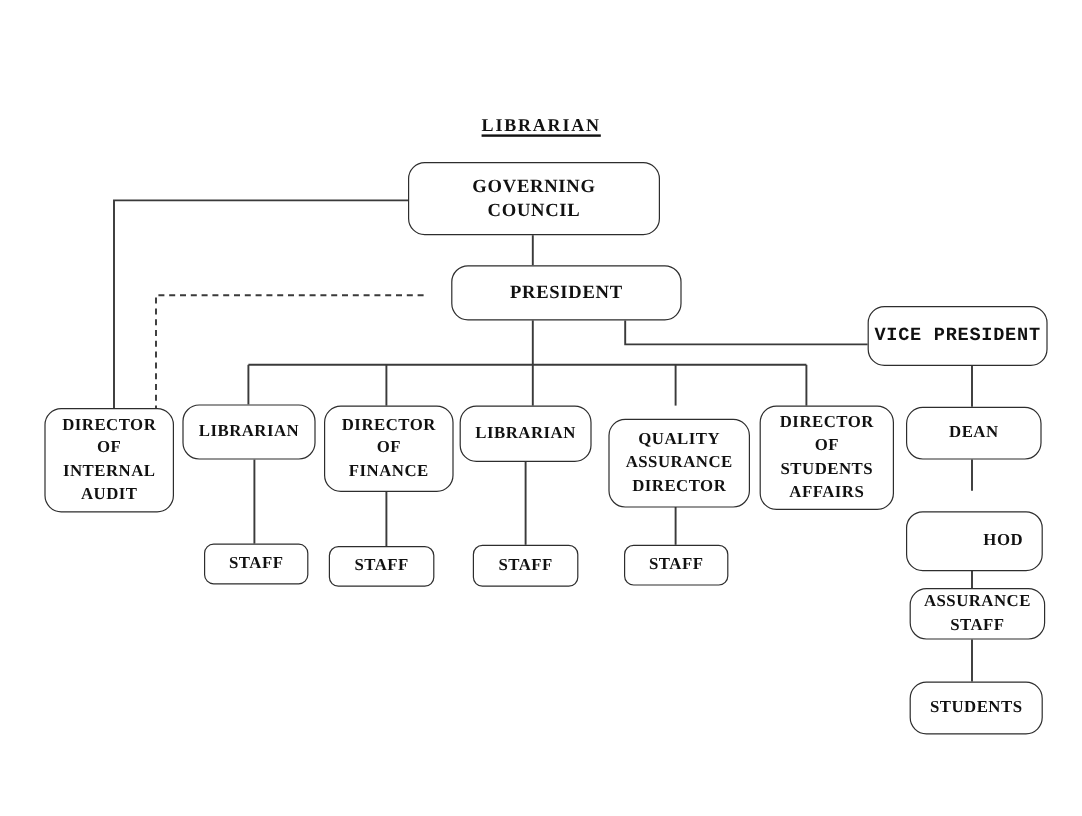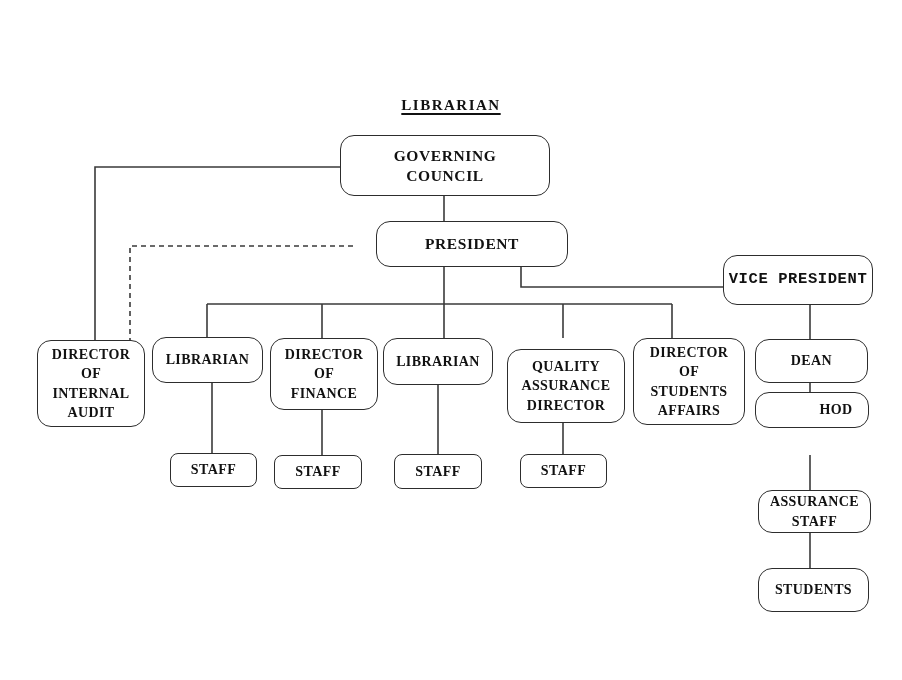--- a/index.html
+++ b/index.html
@@ -50,21 +50,21 @@
   .n-gc    {left:340px;top:135px;width:210px;height:61px;}
   .n-pres  {left:353px;top:221px;width:192px;height:46px;margin-left:23px;}
   .n-vp    {left:723px;top:255px;width:150px;height:50px;font-family:Liberation Mono, monospace;}
   .n-dia   {left:37px; top:340px;width:108px;height:87px;border-radius:14px;}
   .n-lib   {left:152px;top:337px;width:111px;height:46px;}
   .n-fin   {left:270px;top:338px;width:108px;height:72px;}
   .n-reg   {left:383px;top:338px;width:110px;height:47px;}
   .n-qad   {left:507px;top:338px;width:118px;height:74px;margin-top:11px;}
   .n-dsa   {left:633px;top:338px;width:112px;height:87px;border-radius:14px;}
   .n-dean  {left:755px;top:339px;width:113px;height:44px;}
-  .n-hod   {left:755px;top:392px;width:114px;height:36px;padding-left:48px;}
+  .n-hod   {left:755px;top:426px;width:114px;height:50px;padding-left:48px;}
   .n-ts    {left:758px;top:490px;width:113px;height:43px;}
   .n-stu   {left:758px;top:568px;width:111px;height:44px;}
   .n-staff {border-radius:8px;}
   .n-staff1{left:170px;top:453px;width:87px;height:34px;}
   .n-staff2{left:274px;top:455px;width:88px;height:34px;}
   .n-staff3{left:394px;top:454px;width:88px;height:35px;}
   .n-staff4{left:520px;top:454px;width:87px;height:34px;}
   #edges path{stroke:var(--line);stroke-width:1.6;fill:none;}
   #edges path.dashed{stroke-dasharray:5 4;}
 </style>

